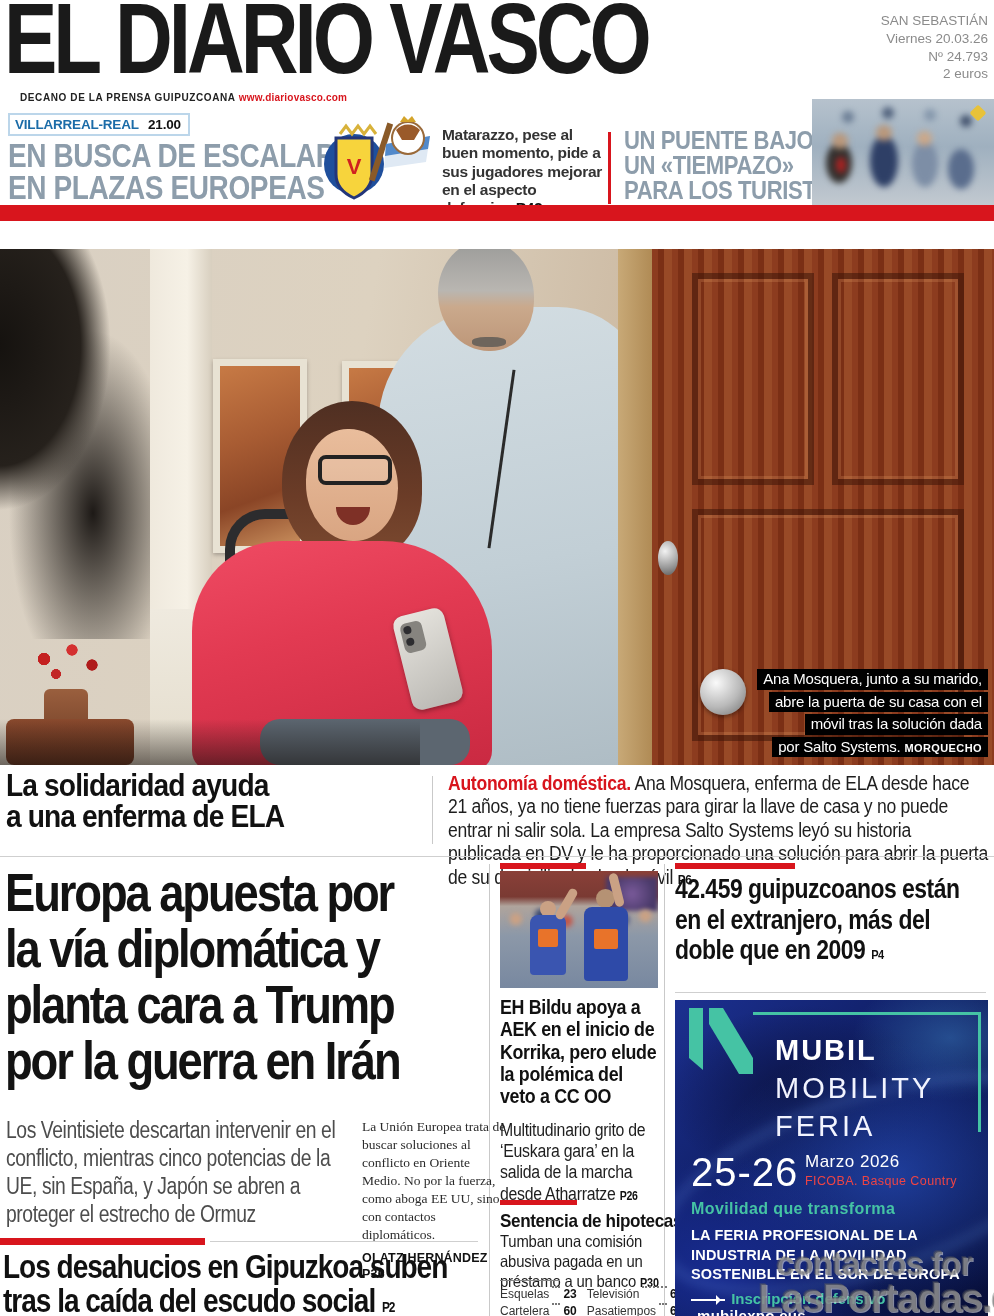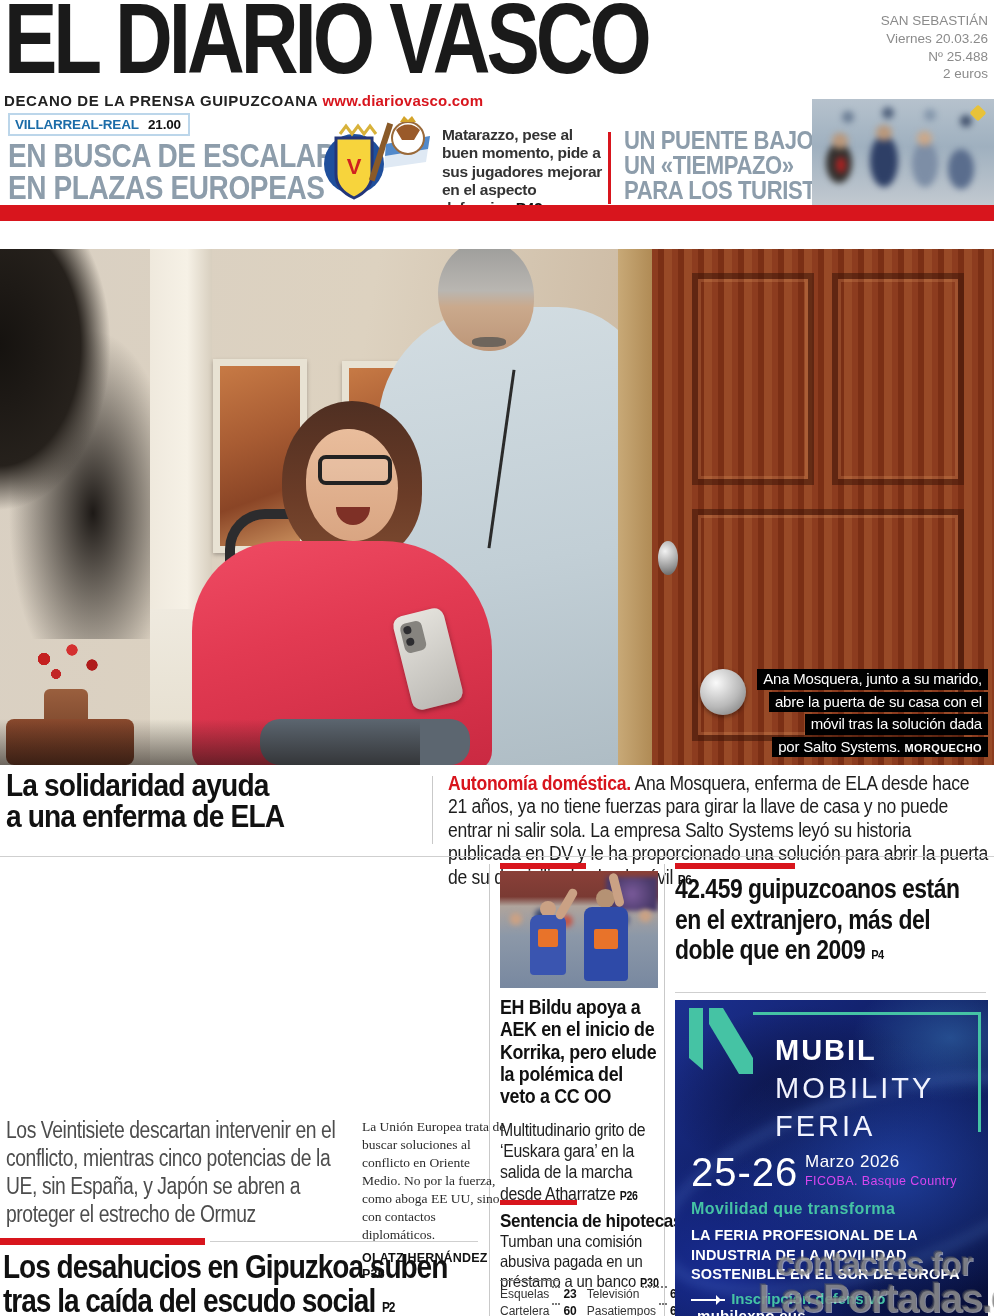--- a/index.html
+++ b/index.html
@@ -9,21 +9,21 @@
   .nowrap{white-space:nowrap;}
   .sx80{transform:scaleX(.80);transform-origin:left top;}
   .sx84{transform:scaleX(.84);transform-origin:left top;}
   .sx85{transform:scaleX(.85);transform-origin:left top;}
   .sx88{transform:scaleX(.88);transform-origin:left top;}
   .sx90{transform:scaleX(.90);transform-origin:left top;}
 
   
   .mast-title{left:4px;top:-12px;font-size:100px;font-weight:700;letter-spacing:-5px;line-height:1;}
   .mast-info{right:6px;top:12px;text-align:right;font-size:13.5px;color:#8b8b8b;line-height:1.32;}
-  .tagline{left:4px;top:92px;font-size:15px;letter-spacing:.6px;color:#222;font-weight:700;}
+  .tagline{left:20px;top:92px;font-size:10px;letter-spacing:.6px;color:#222;font-weight:700;}
   .tagline .site{color:#d8151d;font-weight:700;letter-spacing:.2px;}
 
   
   .matchbox{left:8px;top:113px;border:2px solid #bcd6ea;padding:2px 7px 2px 5px;font-size:13.5px;
             font-weight:700;letter-spacing:-.2px;background:#fff;}
   .matchbox .mlabel{color:#1b6ca8;}
   .matchbox .mtime{color:#111;margin-left:6px;}
   .teaser-h{color:#8d9dab;font-weight:700;line-height:.96;letter-spacing:-.5px;}
   .teaser-left{left:8px;top:140px;font-size:33px;}
   .teaser-note{left:442px;top:126px;width:160px;font-size:15.5px;font-weight:700;
@@ -164,21 +164,21 @@
   .ad-swirl{position:absolute;left:-30px;top:90px;width:420px;height:160px;border-radius:50%;
             border:14px solid rgba(120,170,255,.12);transform:rotate(-18deg);filter:blur(4px);}
   .ad-logo{position:absolute;left:8px;top:8px;}
   .ad-topline{position:absolute;left:78px;top:12px;width:228px;height:3px;background:#45c3a4;}
   .ad-sideline{position:absolute;left:303px;top:12px;width:3px;height:120px;background:#45c3a4;}
   .ad-brand{position:absolute;left:100px;top:34px;font-size:29px;font-weight:700;color:#fff;letter-spacing:2px;}
   .ad-w2{position:absolute;left:100px;top:72px;font-size:29px;color:#f2f4ff;letter-spacing:3px;}
   .ad-w3{position:absolute;left:100px;top:110px;font-size:29px;color:#f2f4ff;letter-spacing:3px;}
   .ad-dates{position:absolute;left:16px;top:150px;font-size:40px;color:#fff;letter-spacing:1px;}
   .ad-month{position:absolute;left:130px;top:152px;font-size:17px;color:#fff;letter-spacing:.5px;}
-  .ad-venue{position:absolute;left:130px;top:174px;font-size:12.5px;color:#d946ef;letter-spacing:.4px;}
+  .ad-venue{position:absolute;left:130px;top:174px;font-size:12.5px;color:#ef4444;letter-spacing:.4px;}
   .ad-slogan{position:absolute;left:16px;top:200px;font-size:16px;color:#45c3a4;font-weight:700;letter-spacing:.4px;}
   .ad-desc{position:absolute;left:16px;top:226px;font-size:14.5px;font-weight:700;color:#fff;line-height:1.35;letter-spacing:.2px;}
   .ad-cta{position:absolute;left:16px;top:290px;font-size:15px;font-weight:700;color:#45c3a4;}
   .ad-cta .arrow{display:inline-block;width:34px;height:2px;background:#fff;vertical-align:middle;margin-right:2px;position:relative;}
   .ad-cta .arrow::after{content:"";position:absolute;right:-1px;top:-4px;border:5px solid transparent;border-left-color:#fff;}
   .ad-cta .url{color:#fff;text-decoration:underline;margin-left:6px;letter-spacing:.3px;}
 
   
   .watermark{left:758px;top:1248px;width:232px;text-align:center;z-index:60;color:rgba(105,105,105,.55);
              font-weight:700;line-height:.95;text-shadow:1px 1px 0 rgba(220,220,220,.6),-1px -1px 0 rgba(90,90,90,.35);}
@@ -187,21 +187,21 @@
 </style>
 </head>
 <body>
 
 <div class="page">
 
   <div class="abs mast-title nowrap sx80">EL DIARIO VASCO</div>
   <div class="abs mast-info">
     <div>SAN SEBASTIÁN</div>
     <div>Viernes 20.03.26</div>
-    <div>Nº 25.488</div>
+    <div>Nº 24.793</div>
     <div>2 euros</div>
   </div>
   <div class="abs tagline nowrap">
     <span>DECANO DE LA PRENSA GUIPUZCOANA</span>
     <span> </span>
     <span class="site">www.diariovasco.com</span>
   </div>
 
   <div class="abs matchbox nowrap">
     <span class="mlabel">VILLARREAL-REAL</span>
@@ -308,20 +308,26 @@
   </div>
   <div class="abs soli-vdiv"></div>
   <div class="abs soli-text sx90">
     <span class="kicker">Autonomía doméstica.</span><span> Ana Mosquera, enferma de ELA desde hace 21 años, ya no tiene fuerzas para girar la llave de casa y no puede entrar ni salir sola. La empresa Salto Systems leyó su historia publicada en DV y le ha proporcionado una solución para abrir la puerta de su domicilio desde el móvil </span><span class="pageref" style="font-size:13px;">P6</span>
   </div>
   <div class="abs hrule rule-856"></div>
 
   <div class="abs vdiv1"></div>
   <div class="abs vdiv2"></div>
 
+  <div class="abs lead-h">
+    <div class="nowrap sx84">Europa apuesta por</div>
+    <div class="nowrap sx84">la vía diplomática y</div>
+    <div class="nowrap sx84">planta cara a Trump</div>
+    <div class="nowrap sx84">por la guerra en Irán</div>
+  </div>
   <div class="abs lead-sub sx84">Los Veintisiete descartan intervenir en el conflicto, mientras cinco potencias de la UE, sin España, y Japón se abren a proteger el estrecho de Ormuz</div>
   <div class="abs lead-body">
     <span>La Unión Europea trata de buscar soluciones al conflicto en Oriente Medio. No por la fuerza, como aboga EE UU, sino con contactos diplomáticos.</span>
     <span class="lead-byline">OLATZ HERNÁNDEZ  P36</span>
   </div>
 
   <div class="abs bl-redbar"></div>
   <div class="abs hrule bl-rule"></div>
   <div class="abs bl-h">
     <div class="nowrap sx85">Los desahucios en Gipuzkoa suben</div>

